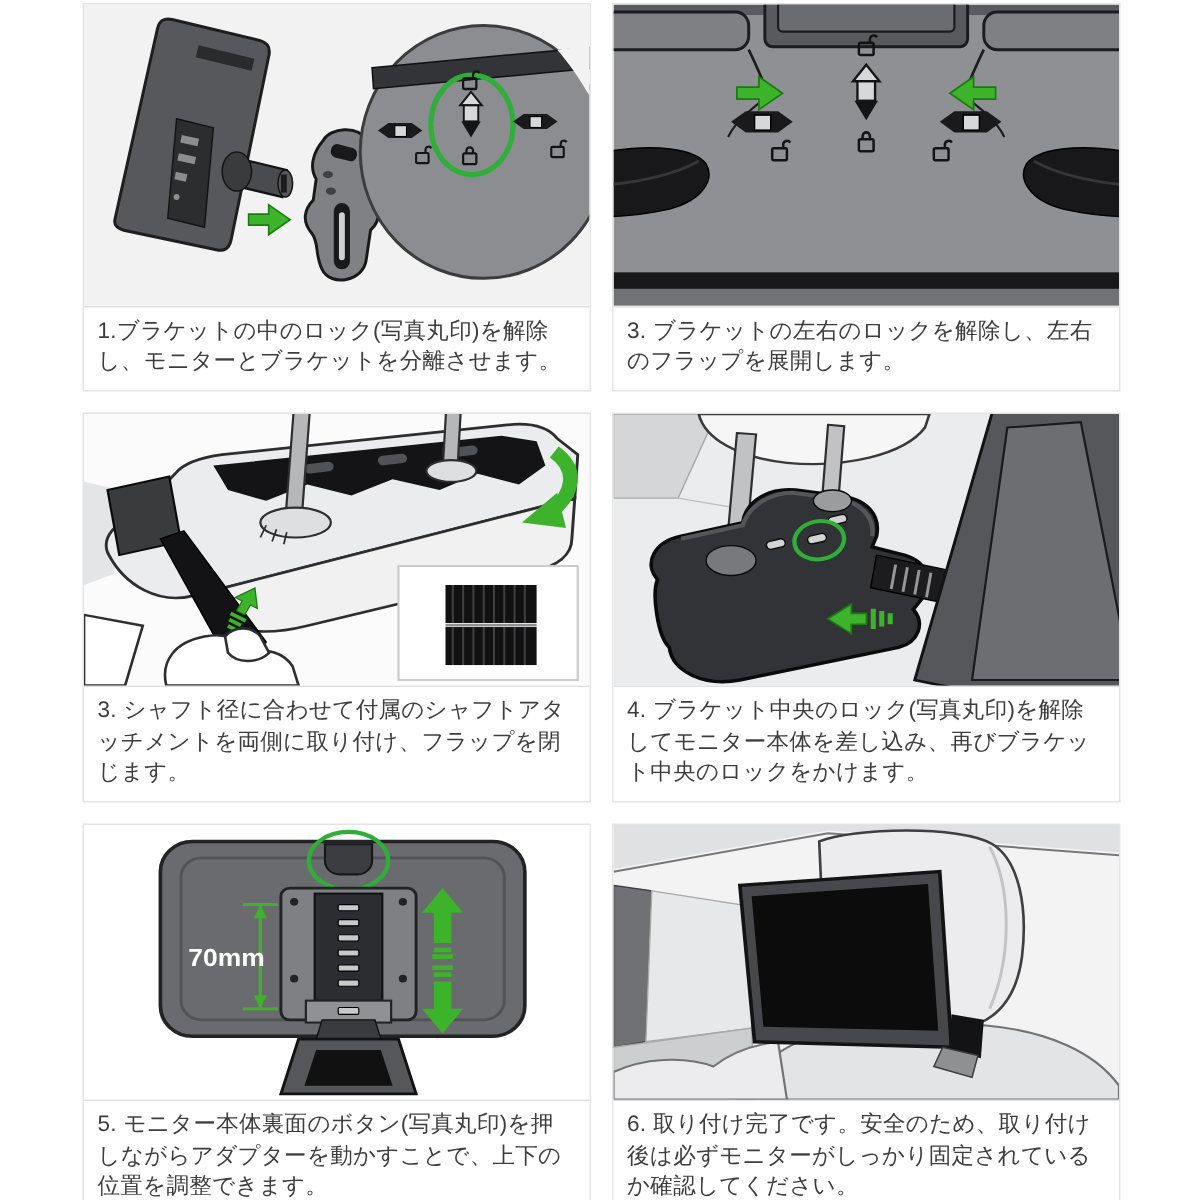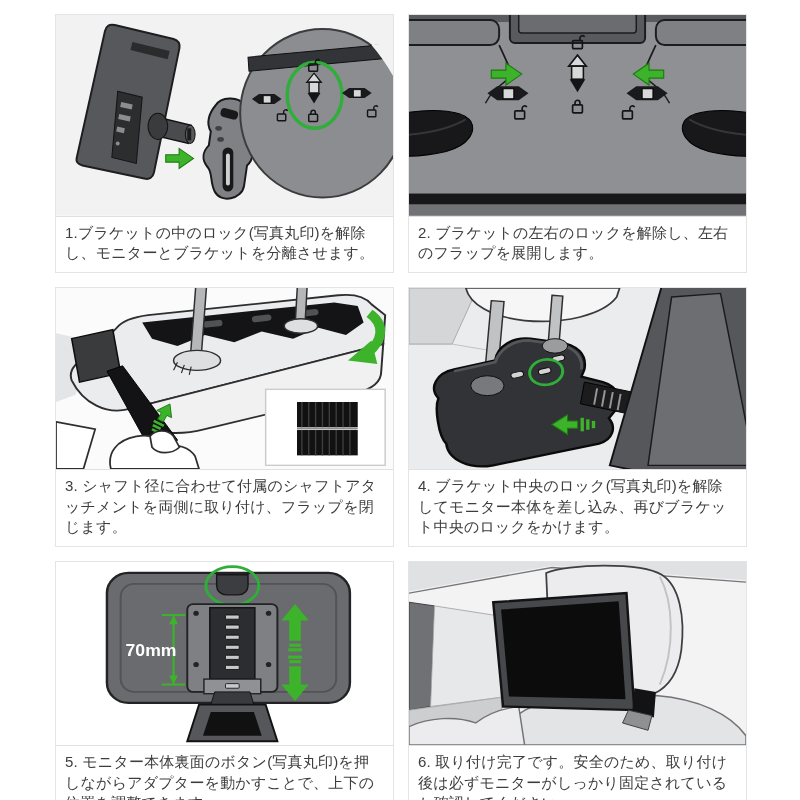--- a/index.html
+++ b/index.html
@@ -1,19 +1,19 @@
 <!DOCTYPE html>
 <html><head>
 <meta charset="utf-8">
 <style>
   html,body{margin:0;padding:0;background:#ffffff;}
   body{width:800px;height:800px;font-family:"Liberation Sans","DejaVu Sans",sans-serif;}
   .sheet{
     box-sizing:border-box;width:800px;height:800px;
-    padding:14px 53px 4px 55px;
+    padding:2px 53px 4px 55px;
     display:grid;grid-template-columns:1fr 1fr;
     grid-template-rows:259px 260px 262px;
     column-gap:7px;row-gap:6px;gap:14px;
   }
   .panel{
     border:1px solid #e4e4e4;background:#ffffff;
     display:flex;flex-direction:column;overflow:hidden;
   }
   .panel-figure{flex:1 1 auto;min-height:0;position:relative;}
   .panel-figure svg{display:block;width:100%;height:100%;}
@@ -135,21 +135,21 @@
         <use href="#hsl" transform="translate(222,70)"></use>
         <use href="#lko" transform="translate(218,90)"></use>
         <use href="#flap"></use>
         <g transform="translate(344,0) scale(-1,1)">
           <use href="#flap"></use>
         </g>
         <rect y="178" width="344" height="11" fill="#18181a"></rect>
         <rect y="189" width="344" height="11" fill="#717275"></rect>
       </svg>
     </div>
-    <div class="panel-caption">2. ブラケットの左右のロックを解除し、左右のフラップを展開します。</div>
+    <div class="panel-caption">3. ブラケットの左右のロックを解除し、左右のフラップを展開します。</div>
   </div>
 
   <div class="panel">
     <div class="panel-figure">
       <svg viewBox="0 0 344 200" preserveAspectRatio="none">
         <rect width="344" height="200" fill="#fbfbfc"></rect>
         <path d="M0,50 L34,58 L20,118 L0,126 Z" fill="#e4e5e6"></path>
         <g>
           <path d="M16,102 C12,90 22,80 36,74 L62,44 C68,36 80,32 94,30 L288,8 C306,6 316,10 322,18 L336,30 L334,62 L74,134 C52,140 28,128 16,102 Z" fill="#ebeced" stroke="#2e2e30" stroke-width="2"></path>
           <path d="M334,62 L332,92 C332,104 322,112 306,116 L152,156 C130,162 108,162 96,154 L74,134 Z" fill="#f1f1f2" stroke="#2e2e30" stroke-width="2"></path>

